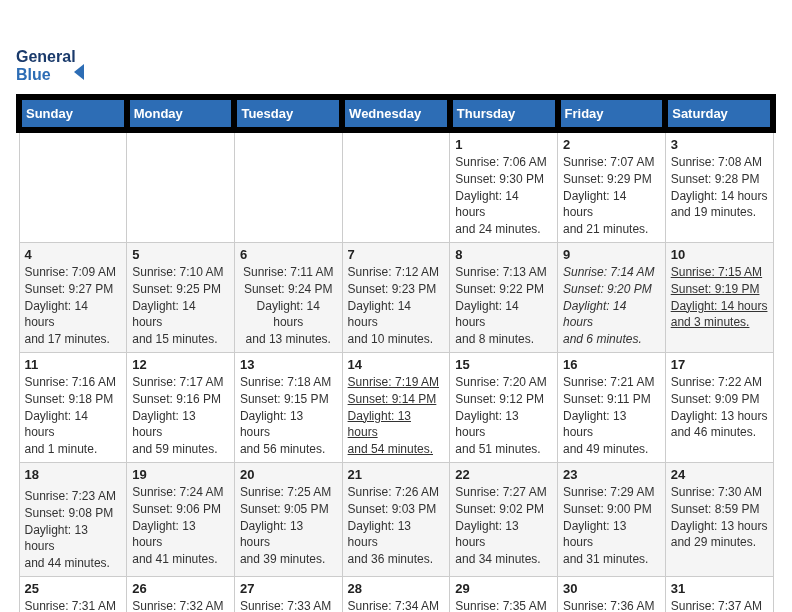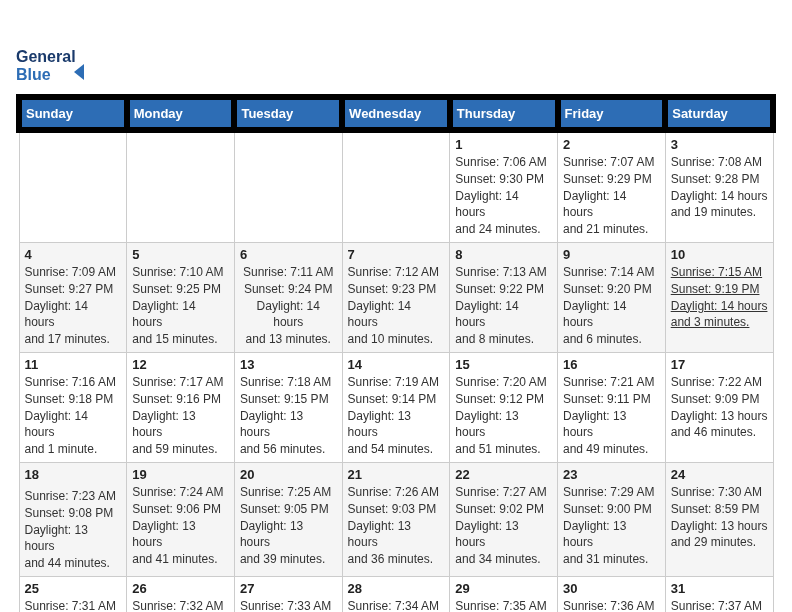--- a/index.html
+++ b/index.html
@@ -164,21 +164,21 @@
         </td>
         <td>
           <div class="day-number">8</div>
           <div class="day-info" style="white-space: pre-line;">Sunrise: 7:13 AM
 Sunset: 9:22 PM
 Daylight: 14 hours
 and 8 minutes.</div>
         </td>
         <td>
           <div class="day-number">9</div>
-          <div class="day-info" style="white-space: pre-line;">Sunrise: 7:14 AM
+          <div class="day-info" style="white-space: pre-line; font-style: italic;">Sunrise: 7:14 AM
 Sunset: 9:20 PM
 Daylight: 14 hours
 and 6 minutes.</div>
         </td>
         <td>
           <div class="day-number">10</div>
           <div class="day-info" style="white-space: pre-line; text-decoration: underline;">Sunrise: 7:15 AM
 Sunset: 9:19 PM
 Daylight: 14 hours
 and 3 minutes.</div>
@@ -201,21 +201,21 @@
         </td>
         <td>
           <div class="day-number">13</div>
           <div class="day-info" style="white-space: pre-line;">Sunrise: 7:18 AM
 Sunset: 9:15 PM
 Daylight: 13 hours
 and 56 minutes.</div>
         </td>
         <td>
           <div class="day-number">14</div>
-          <div class="day-info" style="white-space: pre-line;">Sunrise: 7:19 AM
+          <div class="day-info" style="white-space: pre-line; text-decoration: underline;">Sunrise: 7:19 AM
 Sunset: 9:14 PM
 Daylight: 13 hours
 and 54 minutes.</div>
         </td>
         <td>
           <div class="day-number">15</div>
           <div class="day-info" style="white-space: pre-line;">Sunrise: 7:20 AM
 Sunset: 9:12 PM
 Daylight: 13 hours
 and 51 minutes.</div>

